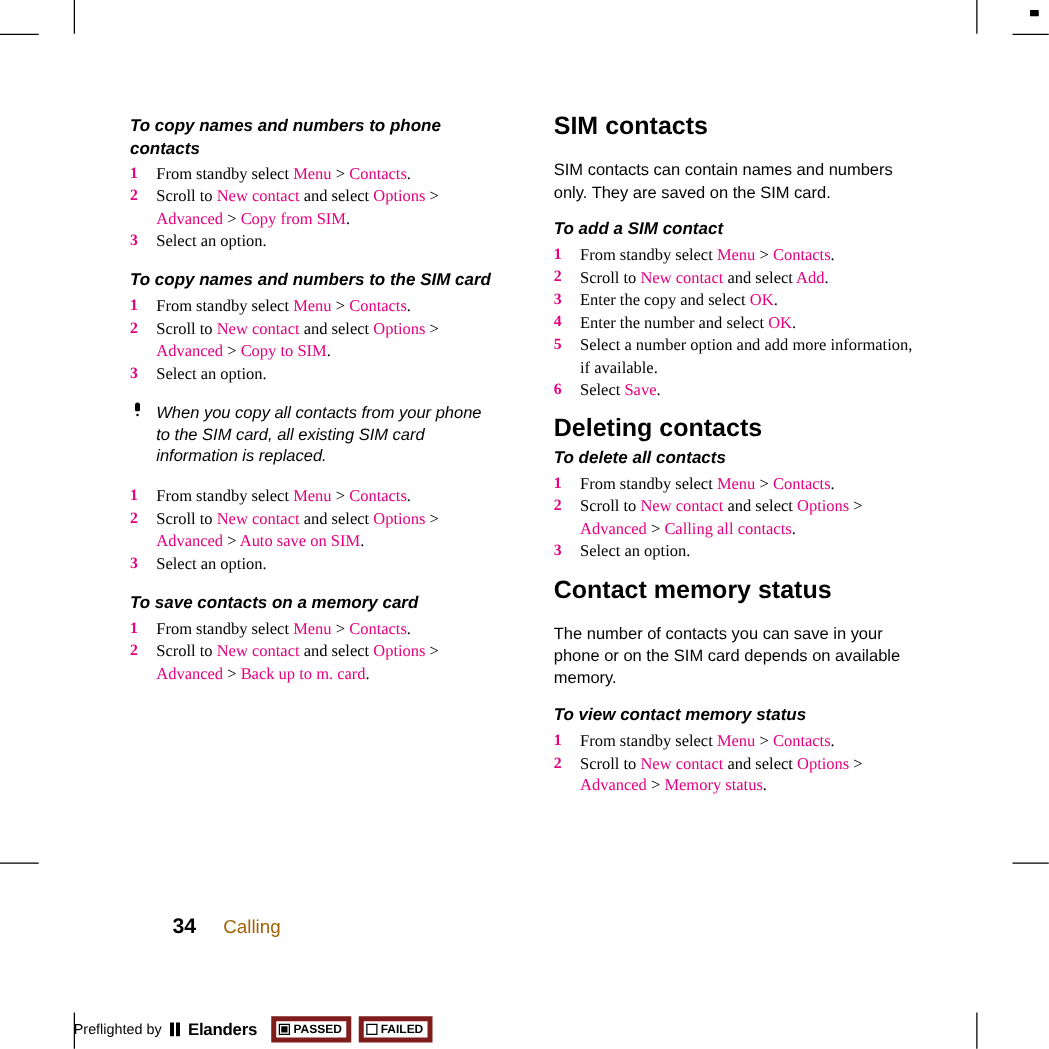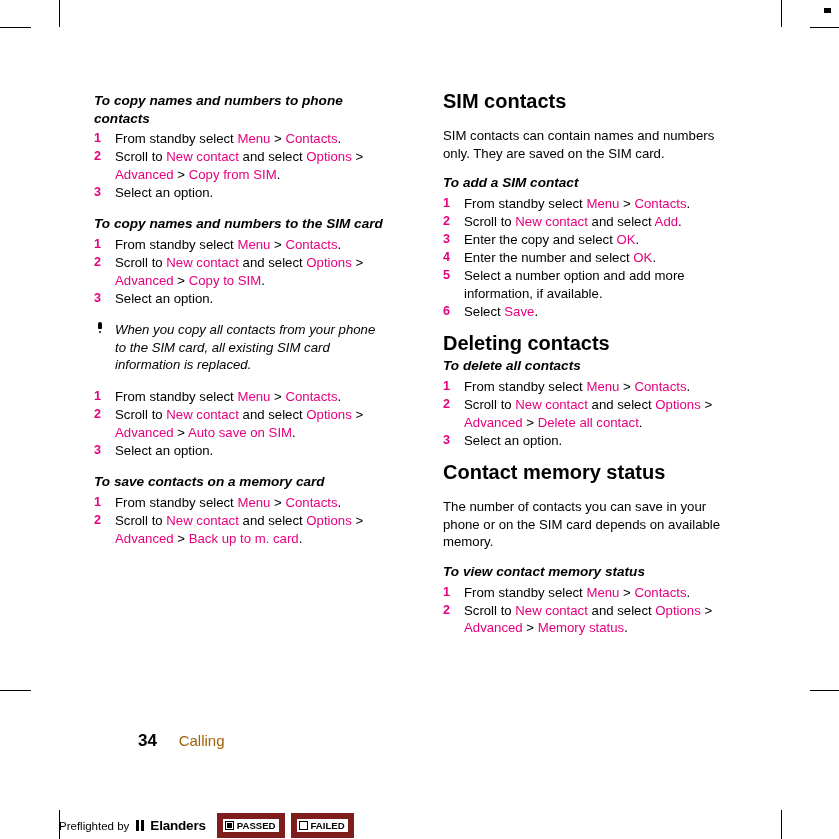--- a/index.html
+++ b/index.html
@@ -38,21 +38,21 @@
     width: 839px;
     height: 790px;
   }
   .col {
     position: absolute;
     top: 92px;
     width: 294px;
     font-size: 13.2px;
     line-height: 17.6px;
   }
-  .col-left  { left: 94px; }
+  .col-left  { left: 104px; }
   .col-right { left: 443px; }
 
   .h2 {
     font-weight: bold;
     font-size: 20px;
     line-height: 19px;
     margin: 0 0 4px 0;
   }
   .h3 {
     font-weight: bold;
@@ -69,20 +69,21 @@
     list-style: none;
     margin: 0 0 14px 0;
     padding: 0;
     counter-reset: stepnum;
   }
   ol.steps > li {
     position: relative;
     padding-left: 21px;
     margin: 0 0 0.5px 0;
     counter-increment: stepnum;
+    font-family: Liberation Serif, serif;
   }
   ol.steps > li::before {
     content: counter(stepnum);
     position: absolute;
     left: 0;
     top: 0;
     width: 14px;
     text-align: left;
     color: #e5007d;
     font-weight: bold;
@@ -160,21 +161,21 @@
     margin-right: 3px;
   }
   .pf-logo .name {
     font-weight: bold;
     font-size: 13.5px;
     letter-spacing: -0.2px;
   }
   .pf-box {
     display: inline-flex;
     align-items: center;
-    border: 6px solid #7f1d1d;
+    border: 4px solid #7f1d1d;
     padding: 0px 3px 0px 2px;
     margin-right: 6px;
     height: 13px;
     font-size: 9.6px;
     font-weight: bold;
   }
   .pf-box .chk {
     display: inline-block;
     width: 7px; height: 7px;
     margin-right: 3px;
@@ -240,21 +241,21 @@
         <li><span>Scroll to </span><span class="mi">New contact</span><span> and select </span><span class="mi">Add</span><span>.</span></li>
         <li><span>Enter the copy and select </span><span class="mi">OK</span><span>.</span></li>
         <li><span>Enter the number and select </span><span class="mi">OK</span><span>.</span></li>
         <li><span>Select a number option and add more information, if available.</span></li>
         <li><span>Select </span><span class="mi">Save</span><span>.</span></li>
       </ol>
       <div class="h2">Deleting contacts</div>
       <div class="h3">To delete all contacts</div>
       <ol class="steps">
         <li><span>From standby select </span><span class="mi">Menu</span><span> &gt; </span><span class="mi">Contacts</span><span>.</span></li>
-        <li><span>Scroll to </span><span class="mi">New contact</span><span> and select </span><span class="mi">Options</span><span> &gt; </span><span class="mi">Advanced</span><span> &gt; </span><span class="mi">Delete all contact</span><span>.</span></li>
+        <li><span>Scroll to </span><span class="mi">New contact</span><span> and select </span><span class="mi">Options</span><span> &gt; </span><span class="mi">Advanced</span><span> &gt; </span><span class="mi">Calling all contacts</span><span>.</span></li>
         <li><span>Select an option.</span></li>
       </ol>
       <div class="h2">Contact memory status</div>
       <div class="para">The number of contacts you can save in your phone or on the SIM card depends on available memory.</div>
       <div class="h3">To view contact memory status</div>
       <ol class="steps">
         <li><span>From standby select </span><span class="mi">Menu</span><span> &gt; </span><span class="mi">Contacts</span><span>.</span></li>
         <li><span>Scroll to </span><span class="mi">New contact</span><span> and select </span><span class="mi">Options</span><span> &gt; </span><span class="mi">Advanced</span><span> &gt; </span><span class="mi">Memory status</span><span>.</span></li>
       </ol>
     </div>

